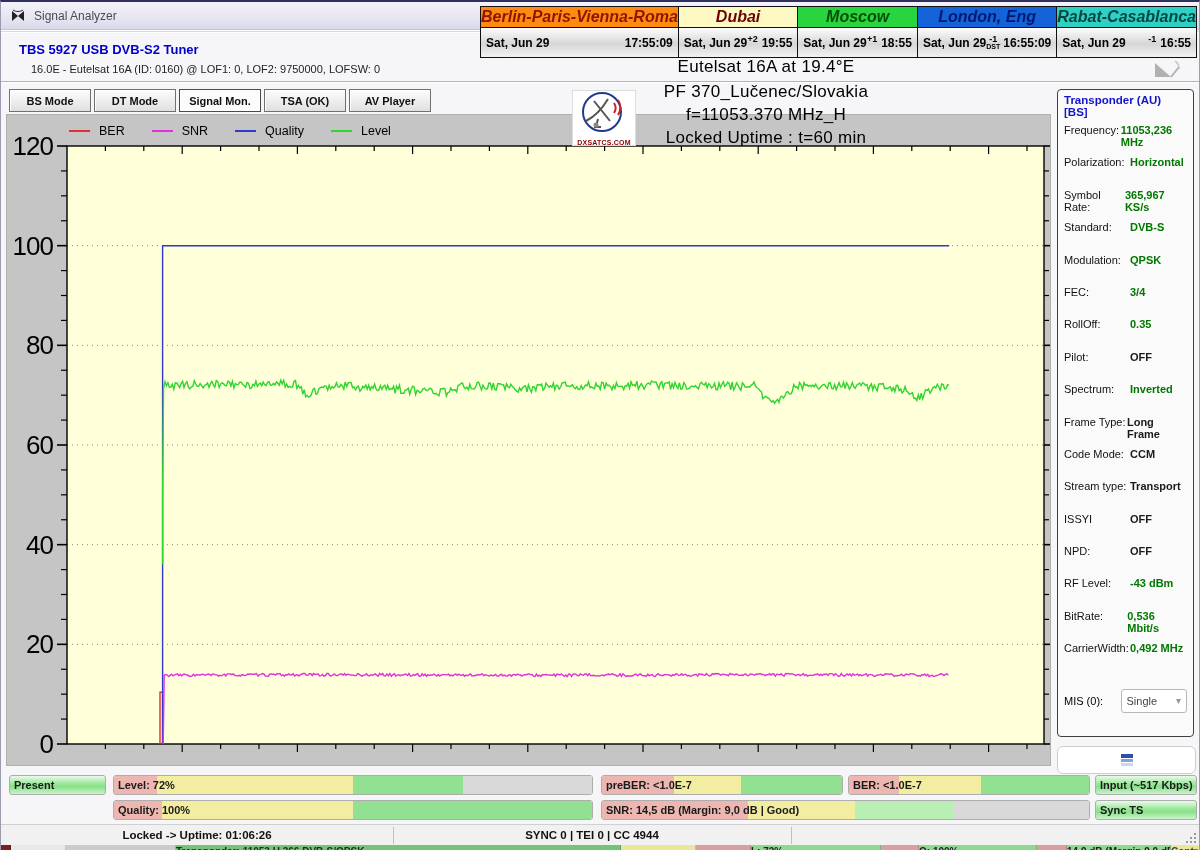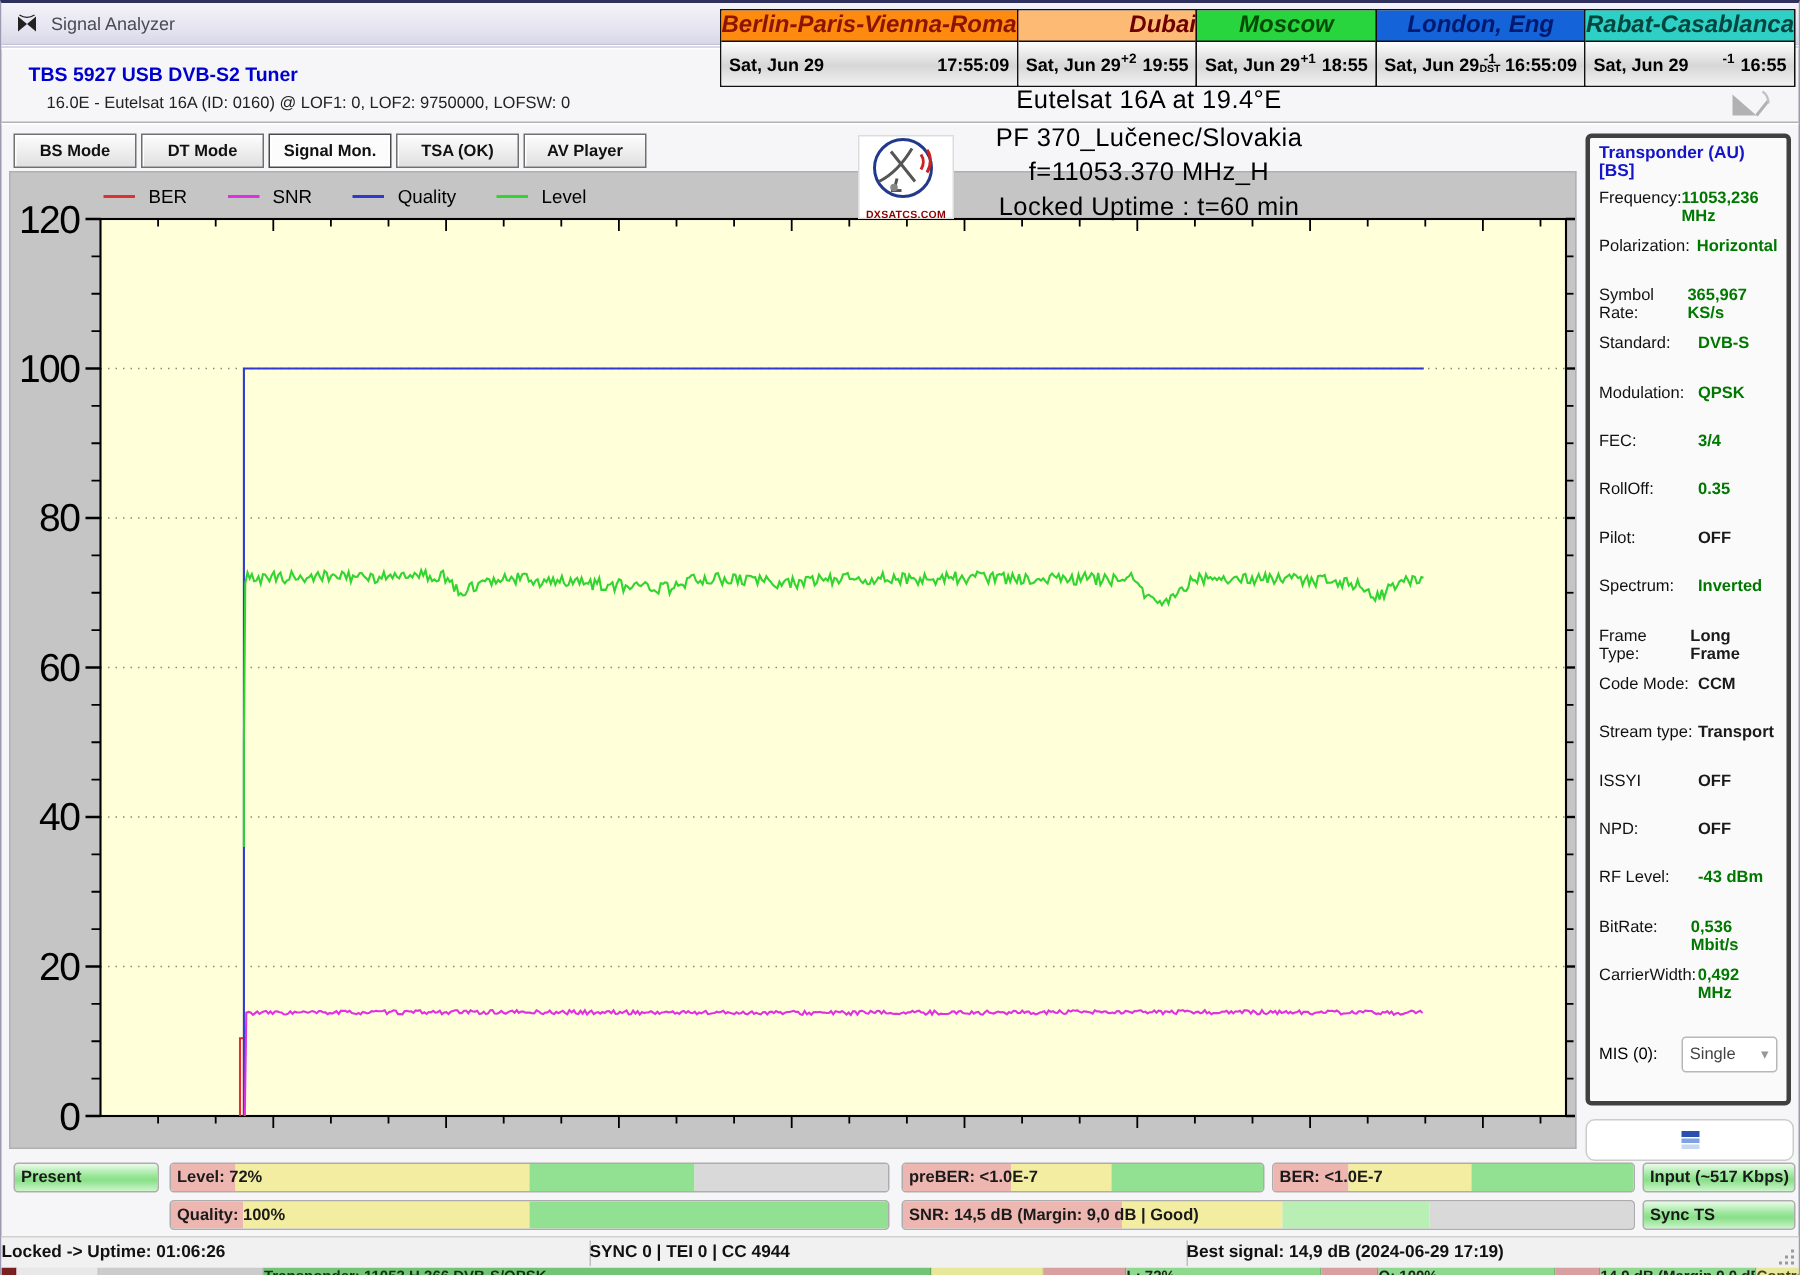--- a/index.html
+++ b/index.html
@@ -36,39 +36,39 @@
   .logo{position:absolute;left:571px;top:88px;width:62px;height:54px;background:#fff;border:1px solid #ddd;z-index:7;text-align:center;}
   .logo-text{font-size:7px;font-weight:bold;color:#8b0000;letter-spacing:.2px;line-height:9px;}
   .watermark{position:absolute;left:1150px;top:55px;z-index:5;opacity:.75;}
   
   .chart-panel{position:absolute;left:5px;top:112px;width:1043px;height:650px;background:#c5c5c5;border:1px solid #b0b0b0;z-index:2;}
   .legend{position:absolute;left:62px;top:5px;height:22px;display:flex;align-items:center;gap:27px;z-index:2;}
   .legend-item{display:flex;align-items:center;gap:9px;font-size:12.5px;color:#000;}
   .legend-swatch{width:21px;height:2px;}
   #plot{position:absolute;left:0;top:0;}
   
-  .groupbox{position:absolute;left:1056px;top:87px;width:137px;height:648px;background:#fafafa;border:3px solid #404040;border-radius:4px;box-sizing:border-box;padding:4px 6px;}
+  .groupbox{position:absolute;left:1056px;top:87px;width:137px;height:648px;background:#fafafa;border:1px solid #404040;border-radius:4px;box-sizing:border-box;padding:4px 6px;}
   .gb-title{font-size:11.5px;font-weight:bold;color:#1414c8;margin:0 0 6px 0;}
   .tp-row{height:32.4px;display:flex;font-size:11px;}
   .tp-row .lbl{width:66px;color:#111;}
   .tp-row .val{font-weight:bold;}
   .val.g{color:#007800;} .val.k{color:#1a1a1a;}
   .mis-row{margin-top:14px;display:flex;align-items:center;font-size:11px;}
   .dropdown{margin-left:2px;width:66px;height:22px;background:#fff;border:1px solid #b8b8b8;border-radius:3px;display:flex;align-items:center;padding:0 5px;color:#444;justify-content:space-between;cursor:default;}
   .dropdown .chev{color:#999;font-size:10px;}
   .panel-button{position:absolute;left:1056px;top:744px;width:137px;height:26px;background:#fff;border:1px solid #ccc;border-radius:6px;display:flex;align-items:center;justify-content:center;cursor:default;}
   
   .bar{position:absolute;height:20px;border:1px solid #adadad;border-radius:3px;box-sizing:border-box;overflow:hidden;}
   .bar .blabel{position:absolute;left:4px;top:0;line-height:18px;font-size:11px;font-weight:bold;color:#1a1a1a;white-space:nowrap;z-index:2;}
   .bar .segs{position:absolute;inset:0;display:flex;}
   .bar .seg{height:100%;}
   .bar.indicator{background:linear-gradient(180deg,#eafbea 0%,#97e697 45%,#89e089 60%,#ccf4cc 100%);}
   
   .statusbar{position:absolute;left:0;top:822px;width:100%;height:21px;background:#f1f1f1;border-top:1px solid #d0d0d0;font-size:11.5px;font-weight:bold;color:#111;z-index:3;}
-  .sb-sec{position:absolute;top:0;line-height:21px;text-align:left;white-space:nowrap;}
+  .sb-sec{position:absolute;top:0;line-height:21px;text-align:center;white-space:nowrap;}
   .sb-div{position:absolute;top:2px;width:1px;height:17px;background:#c0c0c0;}
   .grip{position:absolute;right:3px;top:6px;width:12px;height:12px;}
   .grip i{position:absolute;width:2px;height:2px;background:#9a9a9a;}
   
   .sliver{position:absolute;left:0;top:843px;width:100%;height:7px;display:flex;overflow:hidden;z-index:4;}
   .sliver .sseg{height:14px;font-size:10px;font-weight:bold;white-space:nowrap;overflow:hidden;padding-top:1px;box-sizing:border-box;border-right:1px solid rgba(0,0,0,.15);}
 </style>
 </head>
 <body>
 
@@ -86,21 +86,21 @@
 
   <div class="clocks" id="clocks">
       <div class="clock">
         <div class="clock-h" style="background: rgb(255, 138, 16); color: rgb(139, 21, 0);">Berlin-Paris-Vienna-Roma</div>
         <div class="clock-b">
           <span class="cdate">Sat, Jun 29</span>
           <span class="ctime">17:55:09</span>
         </div>
       </div>
       <div class="clock">
-        <div class="clock-h" style="background: #fdba74; color: rgb(110, 0, 0); text-align: right;">Dubai</div>
+        <div class="clock-h" style="background: #fef9c3; color: rgb(110, 0, 0);">Dubai</div>
         <div class="clock-b">
           <span class="cdate">Sat, Jun 29</span>
           <span class="coff">+2</span>
           <span class="ctime">19:55</span>
         </div>
       </div>
       <div class="clock">
         <div class="clock-h" style="background: rgb(40, 213, 62); color: rgb(5, 77, 5);">Moscow</div>
         <div class="clock-b">
           <span class="cdate">Sat, Jun 29</span>
@@ -450,21 +450,20 @@
       <div class="bar indicator" style="left: 1094px; width: 102px; top: 798px;">
         <div class="blabel">Sync TS</div>
       </div>
     </div>
 
   <div class="statusbar">
     <span class="sb-sec" style="left:0;width:392px">Locked -&gt; Uptime: 01:06:26</span>
     <div class="sb-div" style="left:392px"></div>
     <span class="sb-sec" style="left:392px;width:398px">SYNC 0 | TEI 0 | CC 4944</span>
     <div class="sb-div" style="left:790px"></div>
-    <span class="sb-sec" style="left:790px;width:388px">Best signal: 14,9 dB (2024-06-29 17:19)</span>
     <div class="grip">
       <i style="right:0;bottom:0"></i>
         <i style="right:4px;bottom:0"></i>
         <i style="right:8px;bottom:0"></i>
       <i style="right:0;bottom:4px"></i>
         <i style="right:4px;bottom:4px"></i>
         <i style="right:0;bottom:8px"></i>
     </div>
   </div>
 

